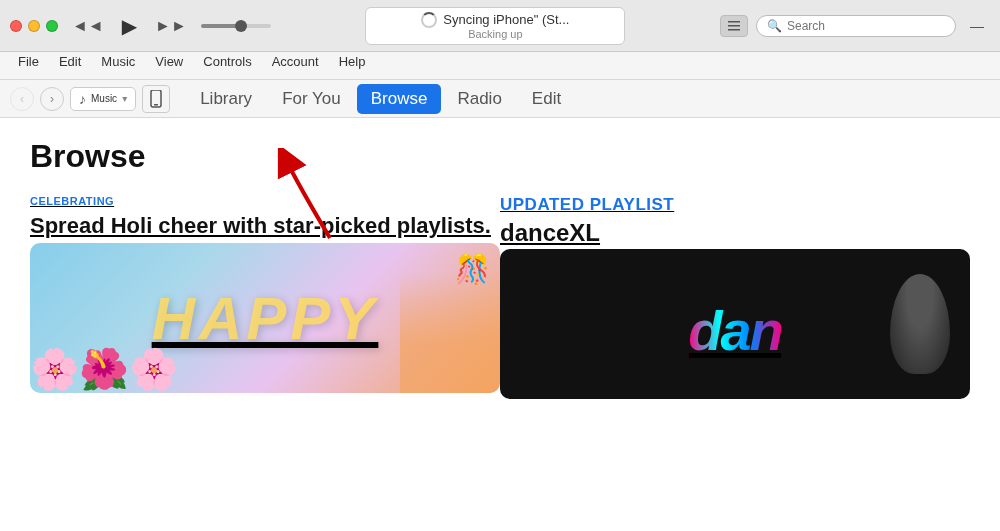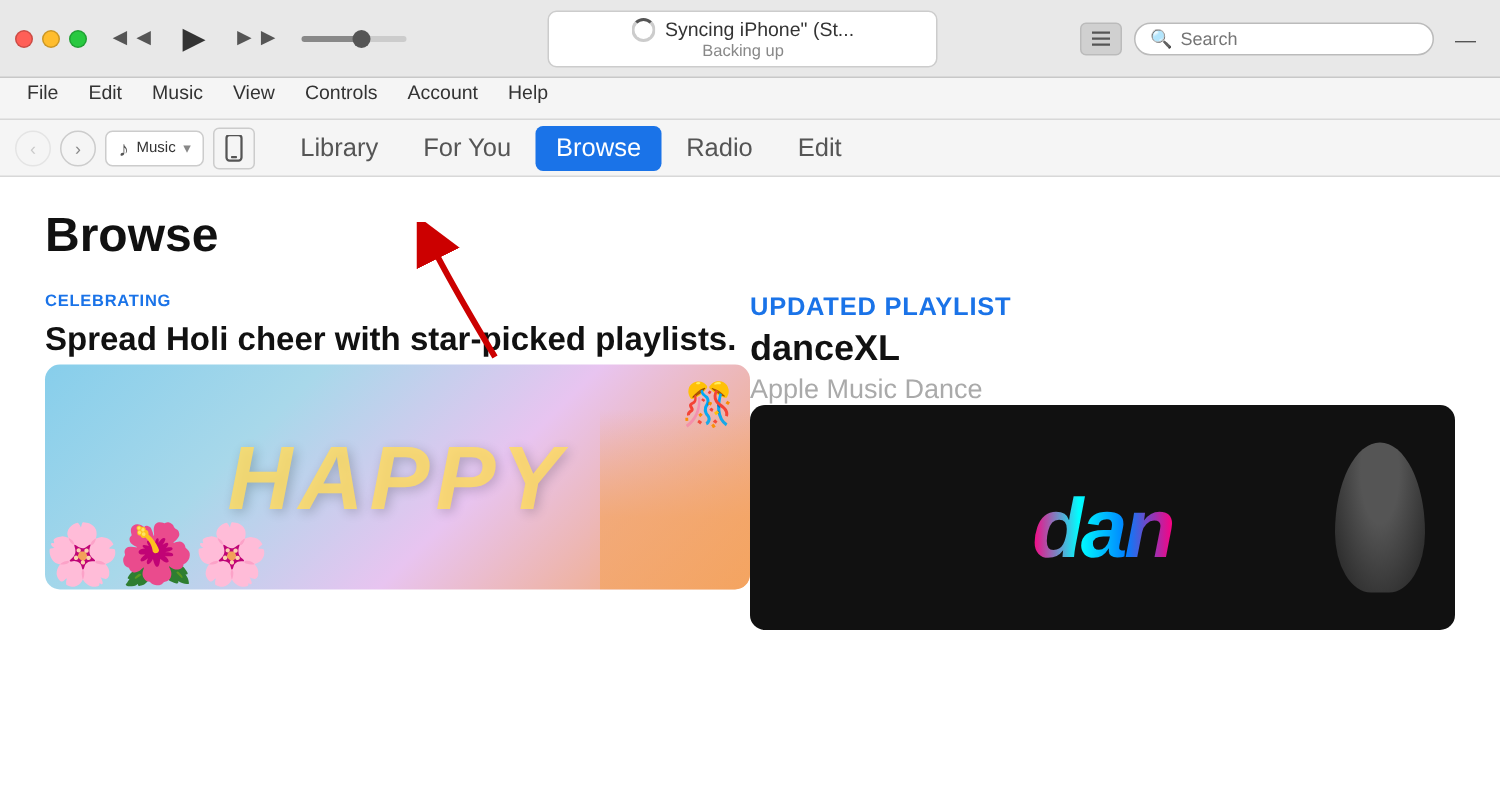--- a/index.html
+++ b/index.html
@@ -248,20 +248,21 @@
       font-size: 32px;
       font-weight: 700;
       color: #111;
       margin-bottom: 20px;
     }
 
     .content-grid {
       display: grid;
       grid-template-columns: 1fr 1fr;
       flex: 1;
+      text-decoration: underline;
     }
     .content-left {}
     .content-right {}
 
     .category-label {
       font-size: 11px;
       font-weight: 700;
       color: #1a73e8;
       letter-spacing: 0.5px;
       margin-bottom: 6px;
@@ -463,20 +464,19 @@
         <div style="position:absolute;top:10px;right:10px;font-size:28px;">🎊</div>
         <div style="position:absolute;right:0;bottom:0;width:100px;height:120px;
              background:linear-gradient(180deg,transparent 0%,rgba(244,164,96,0.7) 60%);
              border-radius:0 0 10px 0;"></div>
       </div>
     </div>
 
     <div class="content-right">
       <div class="playlist-label">UPDATED PLAYLIST</div>
       <div class="playlist-title">danceXL</div>
-      <div class="playlist-sub">Apple Music Dance</div>
       <div class="dance-card">
         <div class="dance-text">dan</div>
         <div class="dance-person"></div>
       </div>
     </div>
   </div>
 </div>
 
 </body></html>

